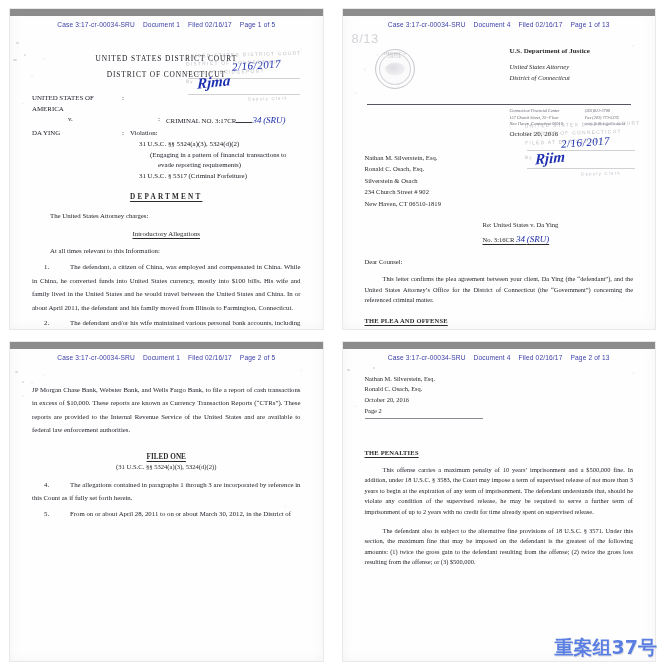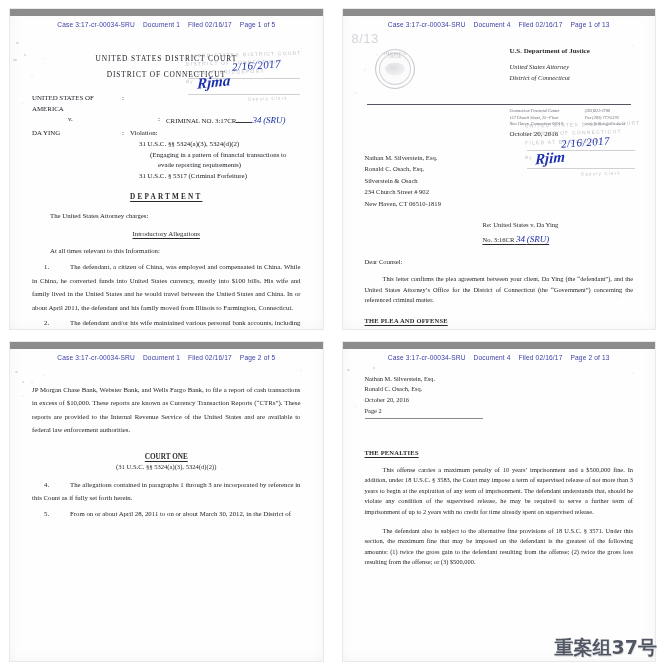--- a/index.html
+++ b/index.html
@@ -326,21 +326,21 @@
     position: absolute;
     left: 3px; top: 3.2px;
     width: 6px; height: 6px;
     border-radius: 50%;
     border: 1.1px solid #ffffff;
   }
   .wm-text {
     font-family: "DejaVu Sans", sans-serif;
     font-size: 19px;
     font-weight: bold;
-    color: #0f172a;
+    color: #1d4ed8;
     letter-spacing: 0px;
     text-shadow:
       0 0 1px rgba(255,255,255,.9),
       .6px .6px 0 rgba(120,120,120,.35);
     line-height: 1;
   }
 
   .page-edge-shadow {
     position: absolute;
     inset: 0;
@@ -534,21 +534,21 @@
           <span>Page 2 of 5</span>
         </div>
 
         <div class="body" style="padding-top:22px;">
           <div class="grain"></div>
           <div class="speck" style="left:5px;top:10px;width:3px;height:2px;"></div>
           <div class="speck" style="left:12px;top:20px;width:2px;height:2px;"></div>
 
           <div class="para">JP Morgan Chase Bank, Webster Bank, and Wells Fargo Bank, to file a report of cash transactions in excess of $10,000.  These reports are known as Currency Transaction Reports (“CTRs”).  These reports are provided to the Internal Revenue Service of the United States and are available to federal law enforcement authorities.</div>
 
-          <div class="sec-title" style="margin-top:16px; margin-bottom:2px;">COURT ONE</div>
+          <div class="sec-title" style="margin-top:16px; margin-bottom:2px;">FILED ONE</div>
           <div class="ctr" style="font-size:6.6px; margin-bottom:8px;">(31 U.S.C. §§ 5324(a)(3), 5324(d)(2))</div>
 
           <div class="num-para">
             <span class="n">4.</span><span>The allegations contained in paragraphs 1 through 3 are incorporated by reference in this Count as if fully set forth herein.</span>
           </div>
           <div class="num-para">
             <span class="n">5.</span><span>From on or about April 28, 2011 to on or about March 30, 2012, in the District of</span>
           </div>
         </div>
         <div class="page-edge-shadow"></div>

